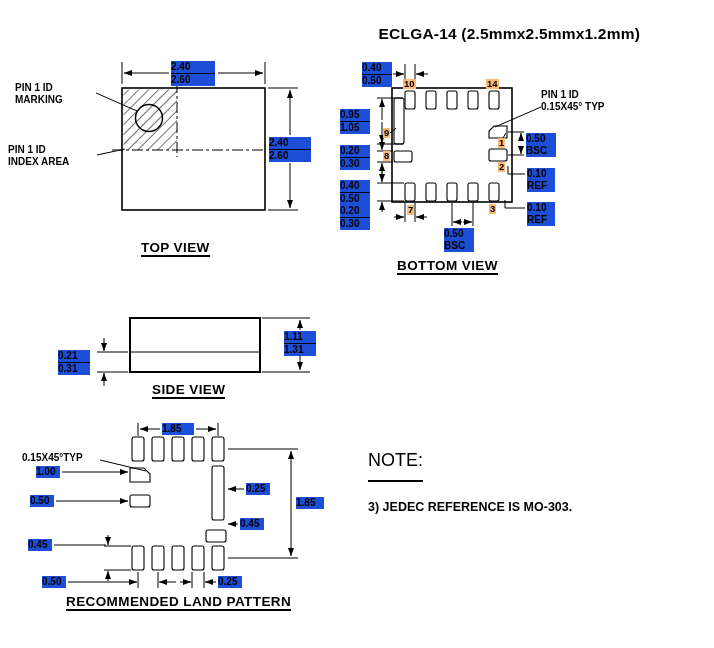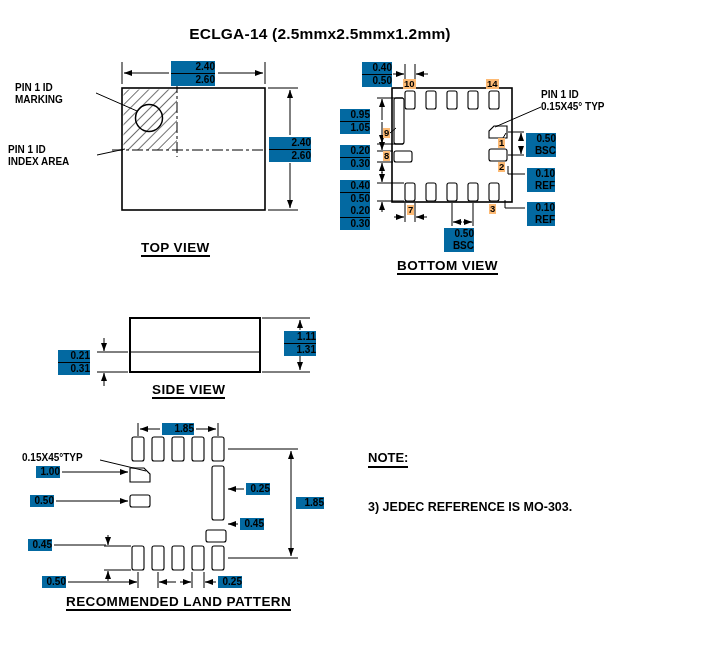--- a/index.html
+++ b/index.html
@@ -1,25 +1,25 @@
 <!DOCTYPE html>
 <html><head>
 <meta charset="utf-8">
 <style>
   *{margin:0;padding:0;box-sizing:border-box}
   html,body{background:#fff}
   body{width:714px;height:648px;position:relative;font-family:"Liberation Sans",sans-serif;color:#000;overflow:hidden}
   svg.linework{position:absolute;left:0;top:0}
-  .title{position:absolute;left:0;top:25px;width:640px;text-align:center;font-size:15.5px;font-weight:bold;letter-spacing:.2px}
-  .frac,.stack,.dim{position:absolute;text-align:right;font-size:10px;font-weight:bold;line-height:12px;background:#0369a1}
+  .title{position:absolute;left:0;top:25px;width:640px;text-align:right;font-size:15.5px;font-weight:bold;letter-spacing:.2px}
+  .frac,.stack,.dim{position:absolute;text-align:left;font-size:10px;font-weight:bold;line-height:12px;background:#1d4ed8}
   .frac .ft{border-bottom:1.4px solid #000}
   .lbl{position:absolute;font-size:10px;font-weight:bold;line-height:11.5px;white-space:nowrap}
   .pin{position:absolute;font-size:9.5px;font-weight:bold;line-height:10px;background:#fdba74;padding:0 1px}
   .vtitle{position:absolute;font-size:13.5px;font-weight:bold;letter-spacing:.4px;border-bottom:2px solid #000;padding-bottom:0;white-space:nowrap}
-  .notes-head{position:absolute;font-size:13px;font-weight:bold;border-bottom:2px solid #000;padding-bottom:1px}
+  .notes-head{position:absolute;font-size:18px;font-weight:normal;border-bottom:2px solid #000;padding-bottom:9px}
   .notes{position:absolute;left:368px;top:499px;width:305px}
   .note{font-size:12.5px;font-weight:bold;line-height:16px}
 </style>
 </head>
 <body>
 
 <svg class="linework" width="714" height="648" viewBox="0 0 714 648">
   <defs>
     <marker id="arr" markerWidth="9" markerHeight="8" refX="8" refY="3" orient="auto" markerUnits="userSpaceOnUse">
       <path d="M0,0 L8,3 L0,6 Z" fill="#000"></path>

